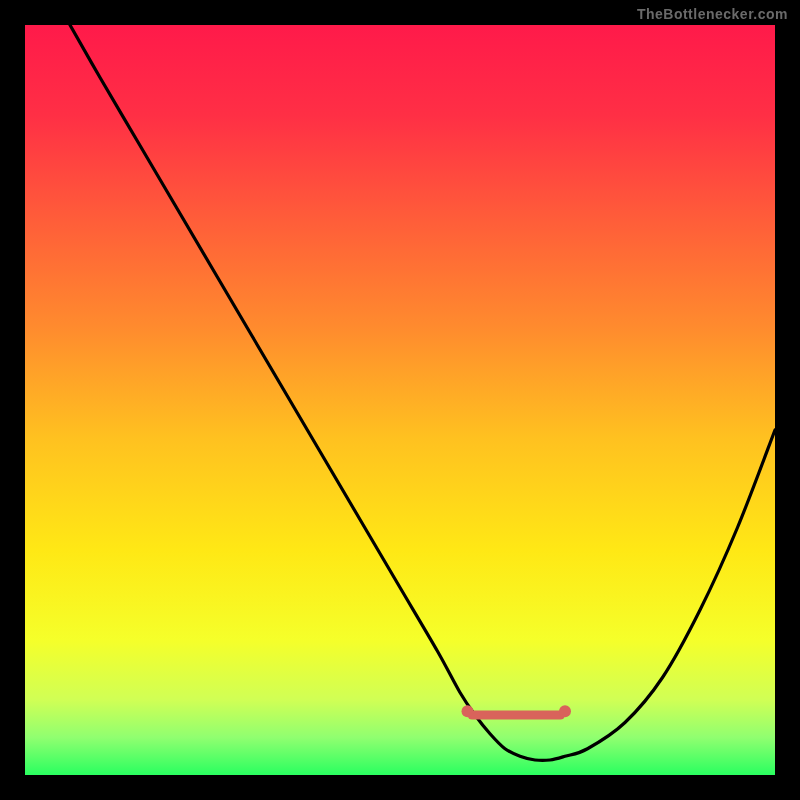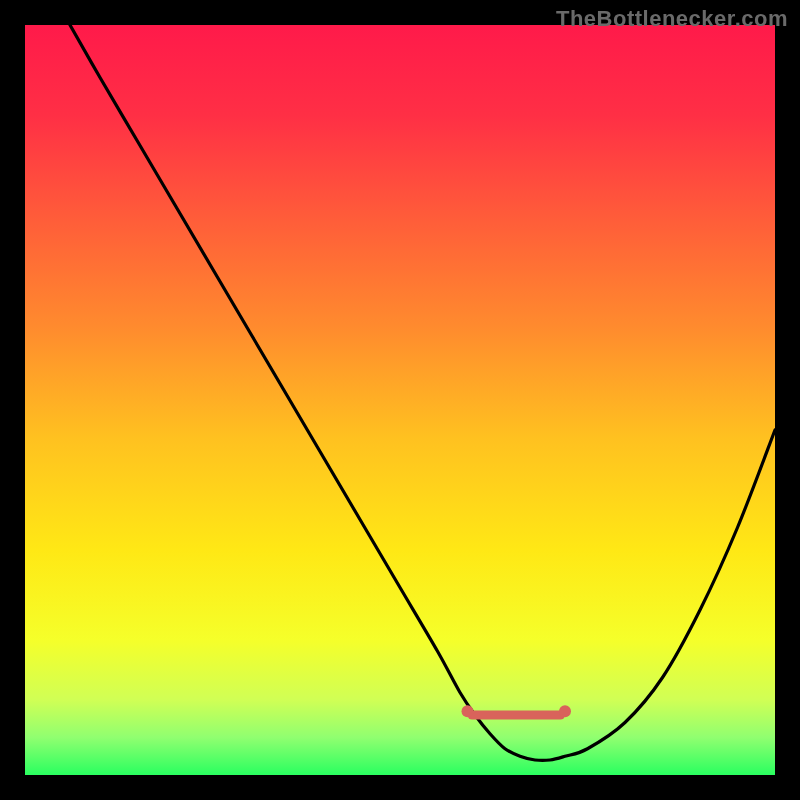--- a/index.html
+++ b/index.html
@@ -1,17 +1,17 @@
 <!DOCTYPE html>
 <html><head>
 <meta charset="utf-8">
 <style>
   * { margin: 0; padding: 0; box-sizing: border-box; }
   body { width: 800px; height: 800px; background: #000; position: relative; font-family: Arial, sans-serif; }
-  .attribution { position: absolute; top: 6px; right: 12px; color: #6a6a6a; font-size: 22px; font-weight: bold; letter-spacing: 0.5px; z-index: 10; }
+  .attribution { position: absolute; top: 6px; right: 12px; color: #6a6a6a; font-size: 14px; font-weight: bold; letter-spacing: 0.5px; z-index: 10; }
   .plot-area { position: absolute; left: 25px; top: 25px; width: 750px; height: 750px; overflow: hidden; }
   .plot-area svg { width: 100%; height: 100%; display: block; }
 </style>
 </head>
 <body>
 
 <div class="attribution">TheBottlenecker.com</div>
 
 <div class="plot-area">
   <svg viewBox="0 0 750 750" preserveAspectRatio="none">

